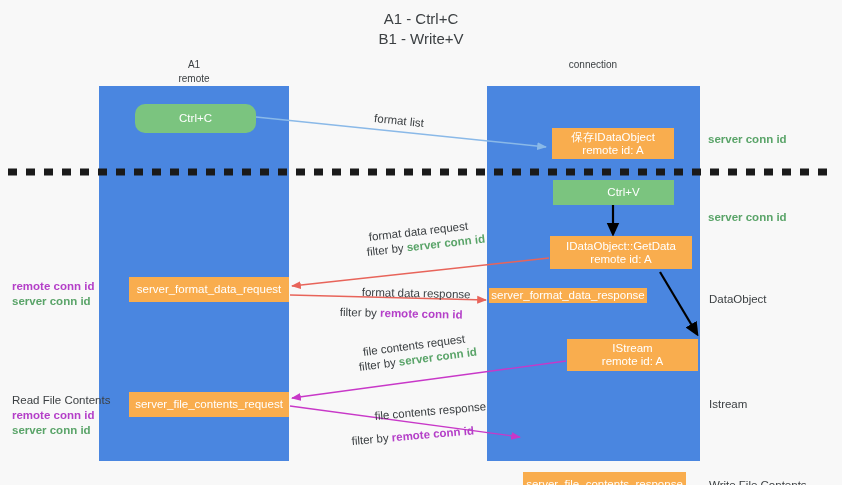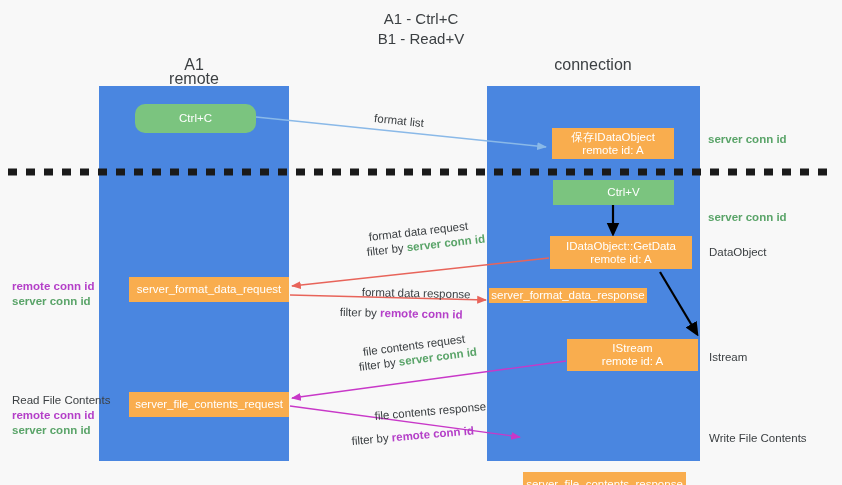--- a/index.html
+++ b/index.html
@@ -6,55 +6,55 @@
   body{
     width:842px;height:485px;
     background:#f8f8f8;
     font-family:"Liberation Sans","DejaVu Sans",sans-serif;
     position:relative;overflow:hidden;
   }
   #stage{position:absolute;left:0;top:0;width:842px;height:485px;}
   svg#wires{position:absolute;left:0;top:0;width:842px;height:485px;pointer-events:none;}
 
   .col{position:absolute;background:#4a86e0;}
-  .colhead{position:absolute;text-align:center;color:#3c4043;font-size:16px;line-height:14px;}
+  .colhead{position:absolute;text-align:center;color:#3c4043;font-size:10px;line-height:14px;}
 
   .box{
     position:absolute;display:flex;flex-direction:column;
     align-items:center;justify-content:center;
     color:#ffffff;font-size:11.5px;line-height:13px;text-align:center;
     box-sizing:border-box;
   }
   .box.green{background:#7bc47f;}
   .box.orange{background:#f9ad4e;}
   .box span{display:block;white-space:nowrap;}
 
   .lbl{position:absolute;font-size:11.5px;line-height:14px;color:#3c4043;white-space:nowrap;}
   .lbl.green{color:#5aa469;font-weight:bold;}
-  .lbl.dark{color:#3c4043;}
+  .lbl.dark{color:#3c4043;margin-top:47px;}
 
   .rot{position:absolute;white-space:nowrap;font-size:11.5px;line-height:15px;color:#3c4043;
        transform-origin:0 0;}
   .rot b.g{color:#5aa469;font-weight:bold;}
   .rot b.p{color:#b43fc8;font-weight:bold;}
 
   .title{position:absolute;text-align:center;color:#3c4043;font-size:15px;line-height:20px;}
   .legend{position:absolute;font-size:11.5px;line-height:15px;white-space:nowrap;}
   .legend .g{color:#5aa469;font-weight:bold;}
   .legend .p{color:#b43fc8;font-weight:bold;}
   .legend .d{color:#3c4043;}
 </style>
 </head>
 <body>
 
 <div id="stage">
 
   <div class="title" style="left:321px;top:9px;width:200px;">
     <div>A1 - Ctrl+C</div>
-    <div>B1 - Read+V</div>
+    <div>B1 - Write+V</div>
   </div>
 
   <div class="colhead" style="left:119px;top:58px;width:150px;">
     <div>A1</div>
     <div>remote</div>
   </div>
   <div class="colhead" style="left:518px;top:58px;width:150px;">
     <div>connection</div>
   </div>
 

